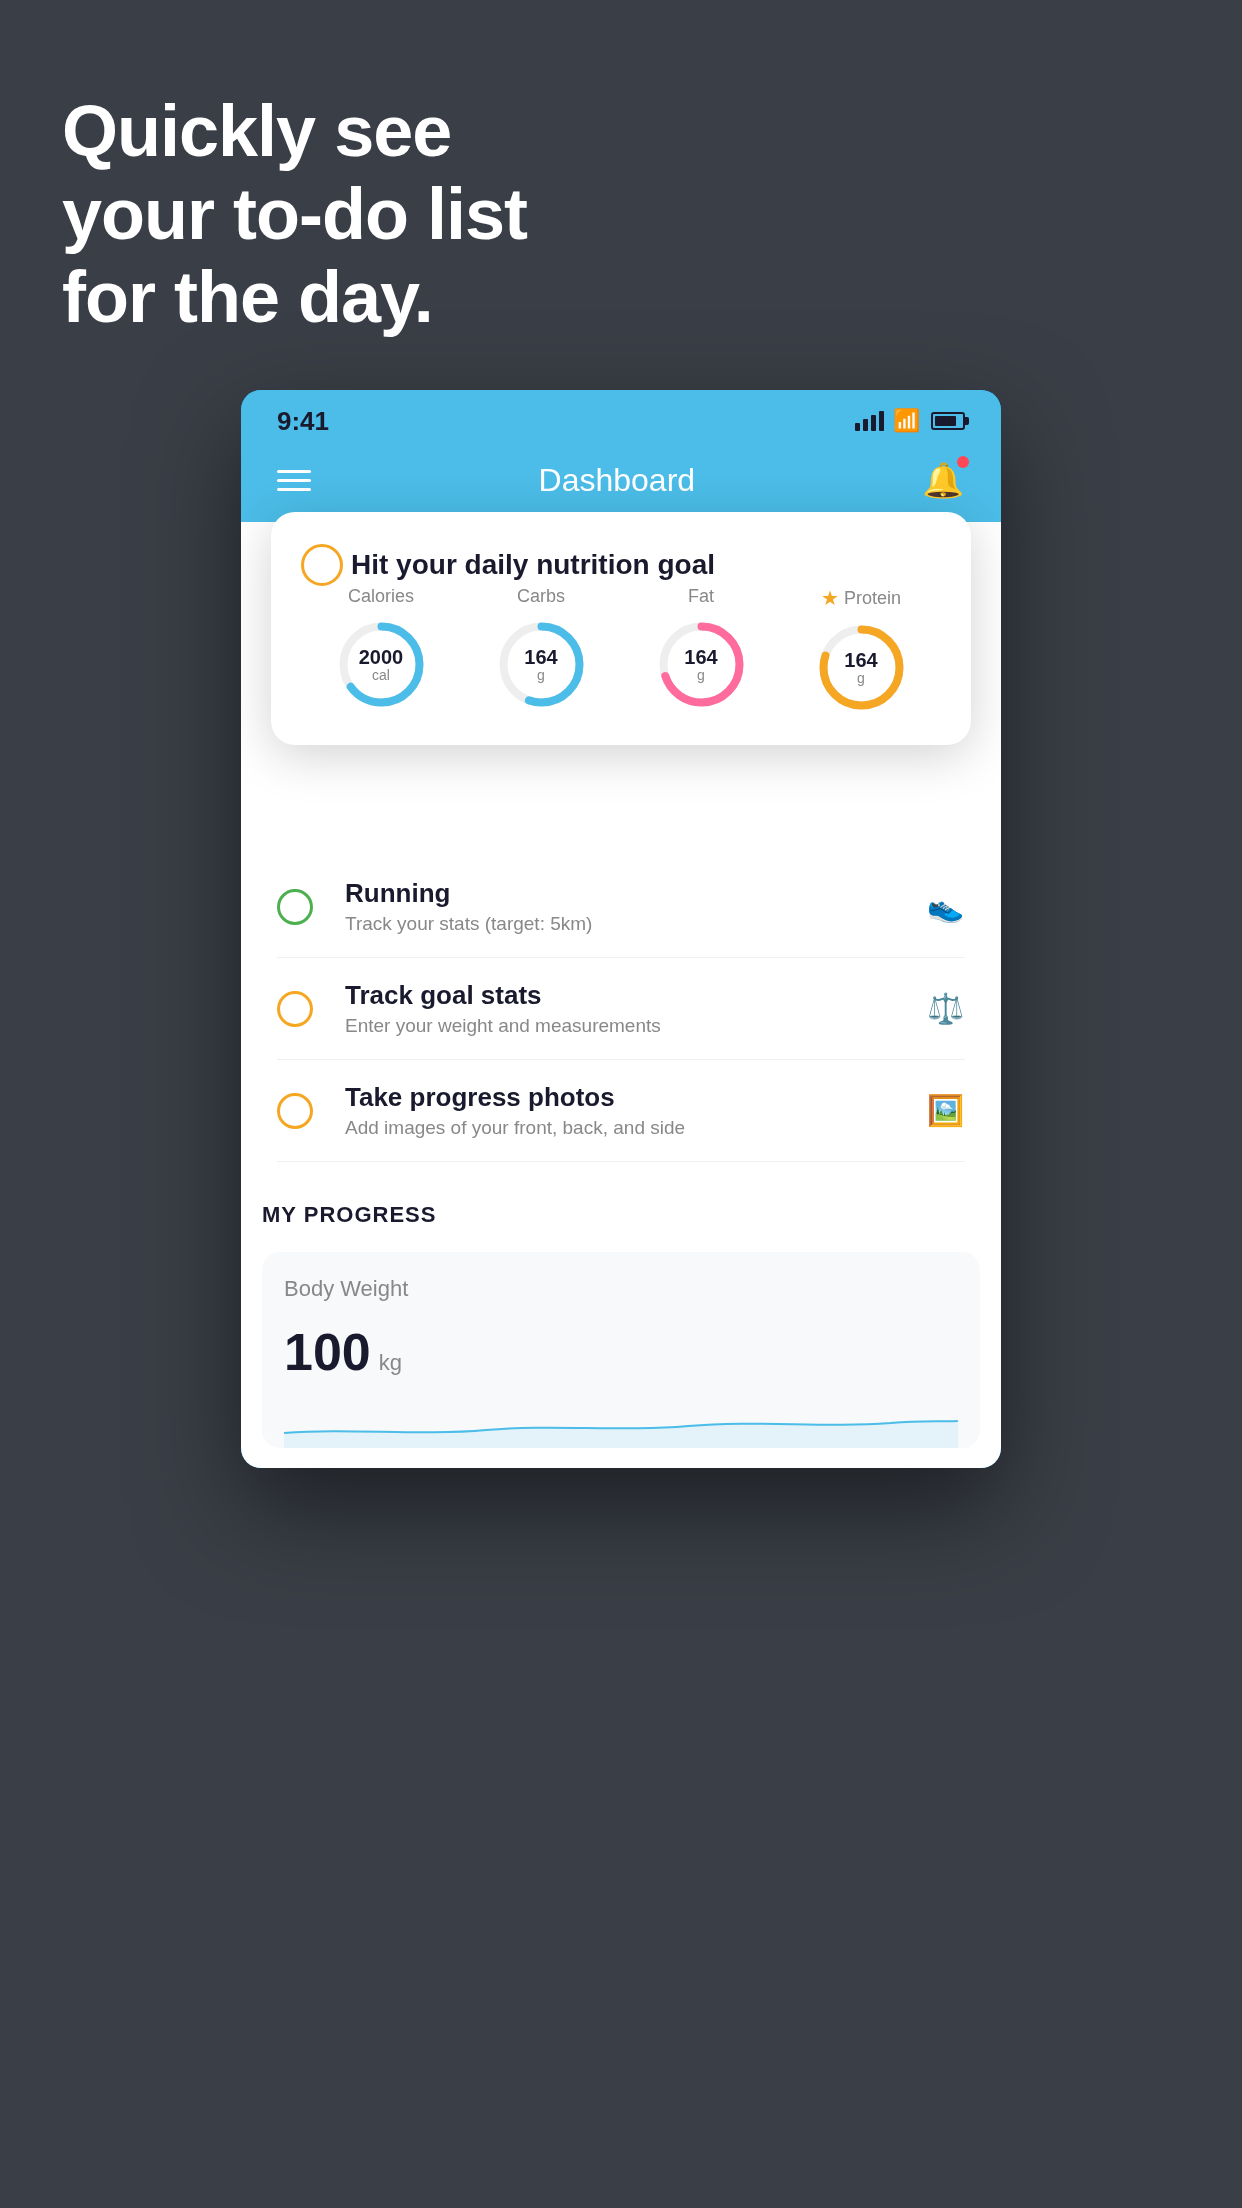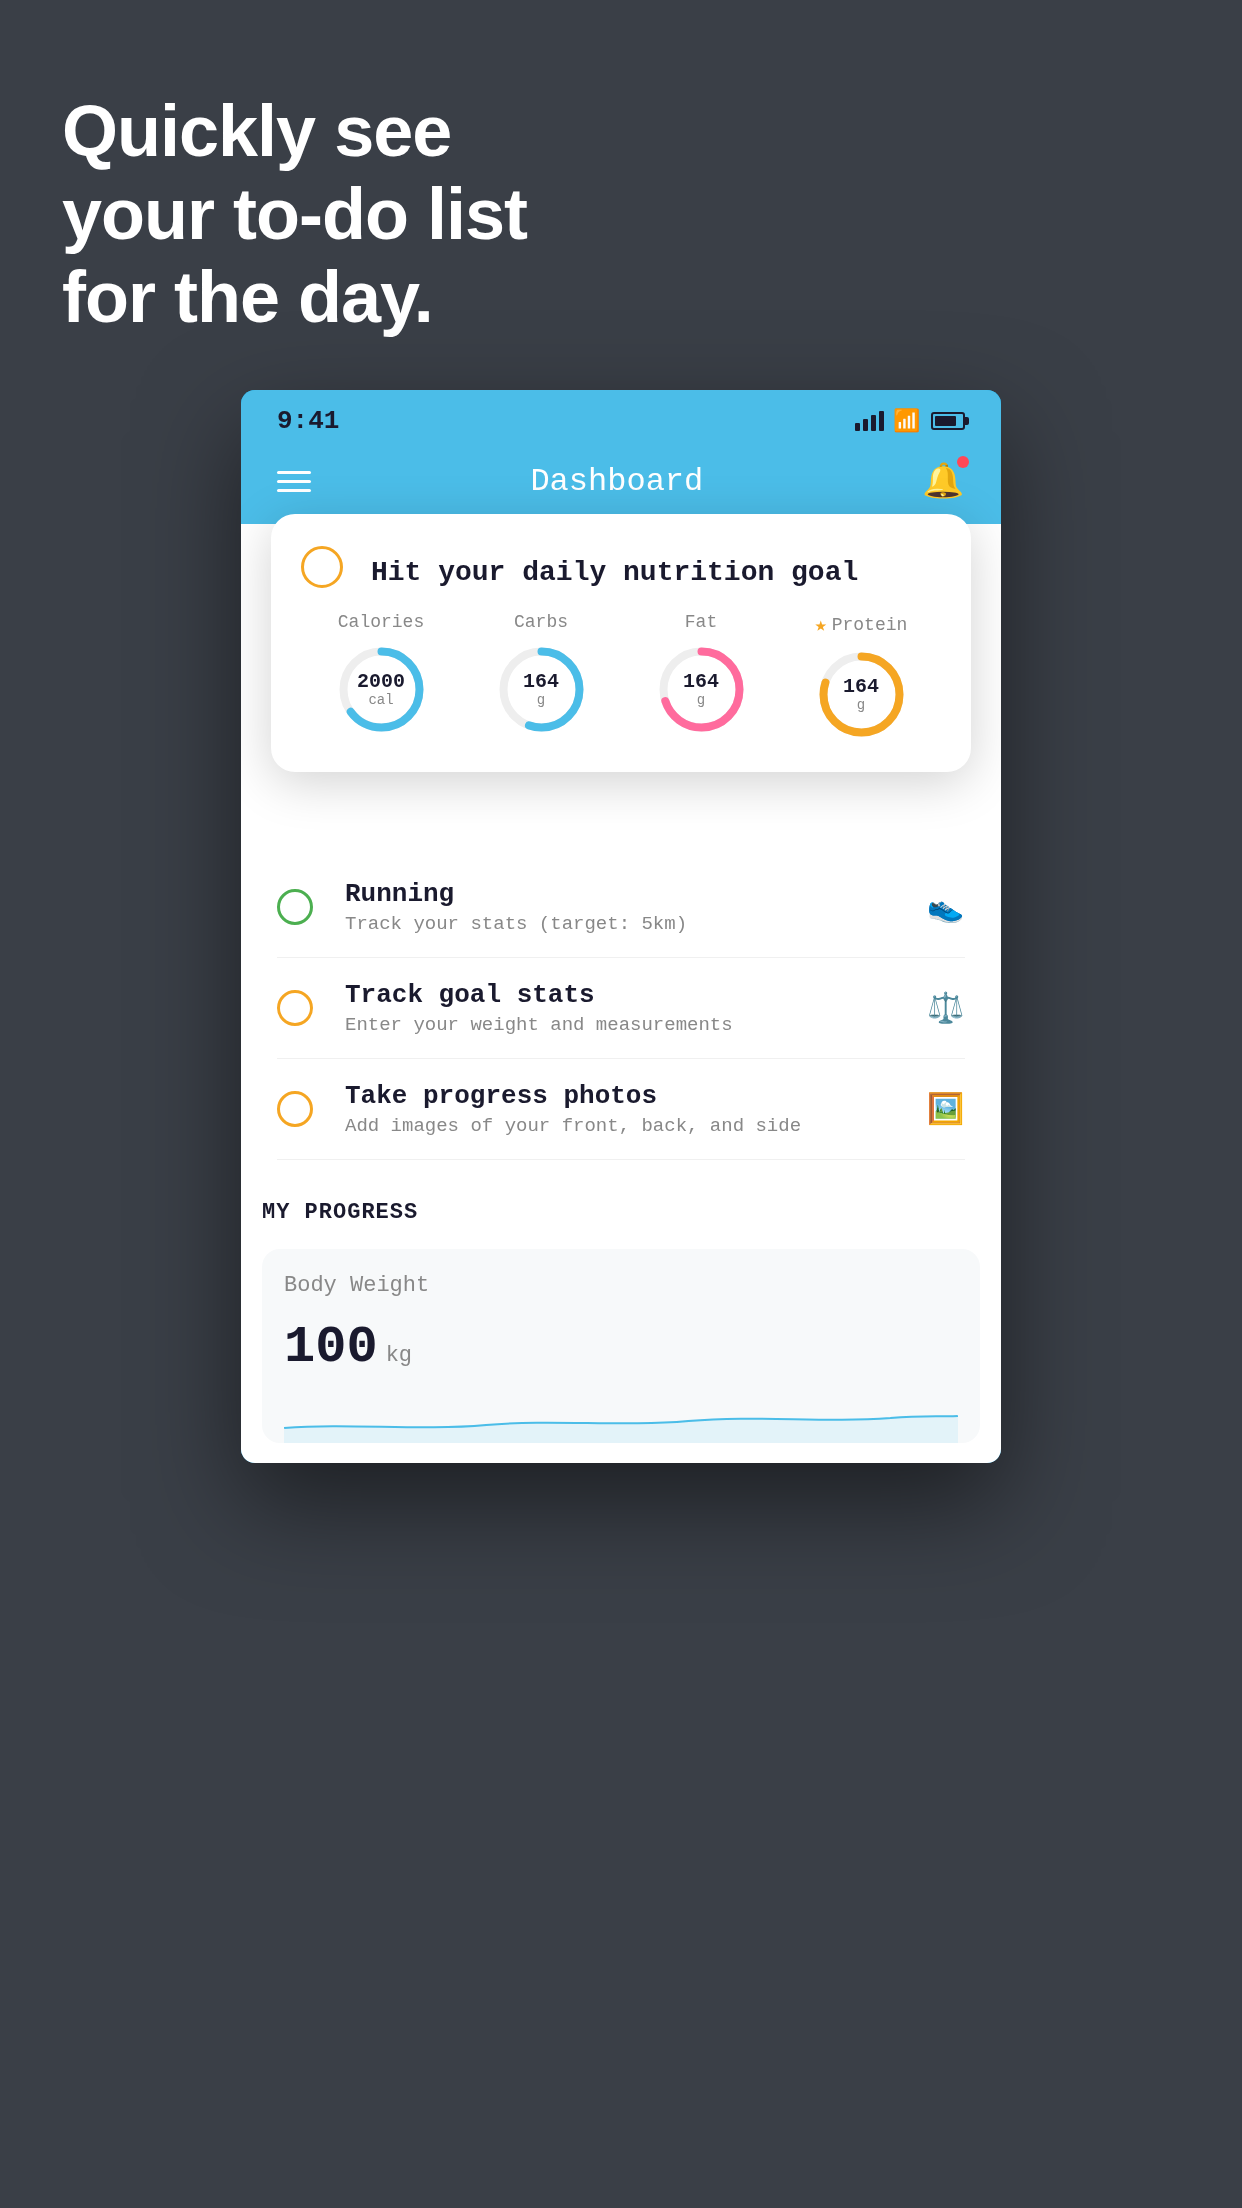--- a/index.html
+++ b/index.html
@@ -28,25 +28,24 @@
     .phone-wrapper {
       position: absolute;
       top: 390px;
       left: 50%;
       transform: translateX(-50%);
       width: 760px;
     }
 
     .phone {
       background: #0ea5e9;
-      border-radius: 14px;
+      border-radius: 20px;
       overflow: hidden;
       box-shadow: 0 40px 100px rgba(0,0,0,0.5);
       position: relative;
-      font-family: Liberation Mono, monospace;
     }
 
     
     .status-bar {
       background: #4bbde8;
       display: flex;
       justify-content: space-between;
       align-items: center;
       padding: 16px 36px 8px;
       height: 54px;
@@ -179,23 +178,22 @@
       right: 30px;
       background: white;
       border-radius: 24px;
       padding: 32px 30px 30px;
       box-shadow: 0 10px 50px rgba(0,0,0,0.18);
       z-index: 10;
     }
 
     .card-header {
       display: flex;
-      align-items: flex-end;
-      gap: 28px;
-      margin-bottom: 24px;
+      align-items: center;
+      gap: 8px;
     }
 
     .circle-check {
       width: 42px;
       height: 42px;
       border-radius: 50%;
       border: 3px solid #f5a623;
       flex-shrink: 0;
     }
 

